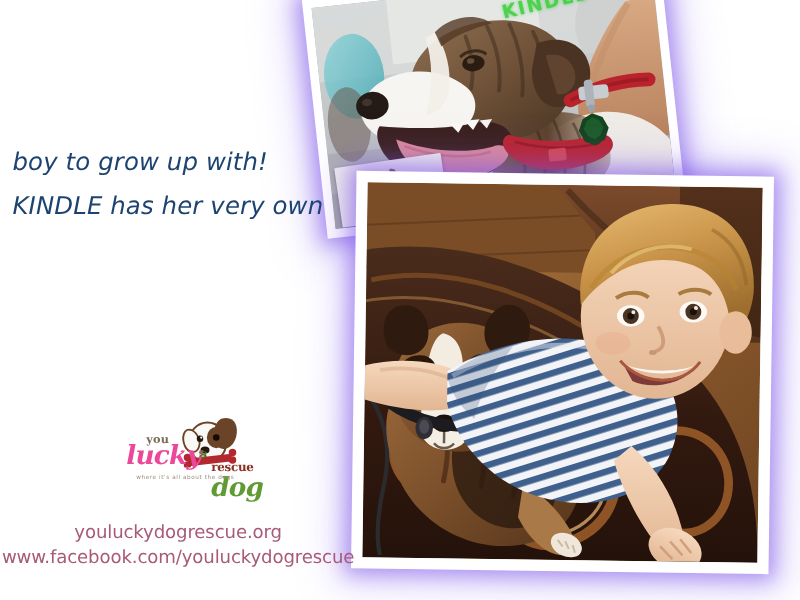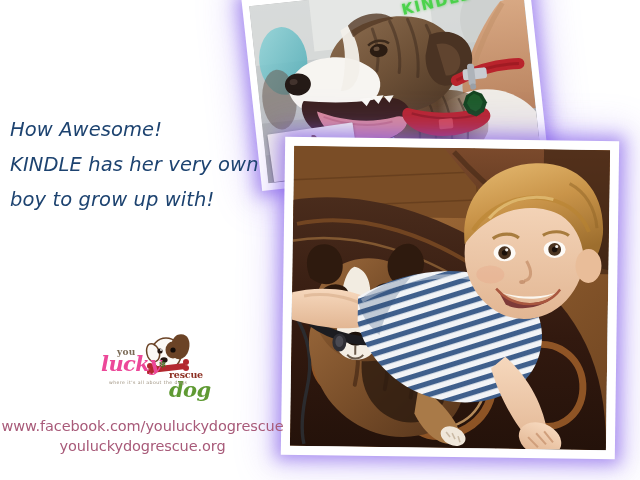--- a/index.html
+++ b/index.html
@@ -423,23 +423,22 @@
 
         <ellipse cx="198" cy="126" rx="14" ry="9" fill="#e8a183" opacity=".3"></ellipse>
 
         <rect width="316" height="300" fill="none"></rect>
         <path d="M0 0 L316 0 L316 300 L0 300 Z" fill="none"></path>
       </svg>
     </div>
   </div>
 
   <div class="headline">
-    <span class="ln">How Awesome!</span>
+    <span class="ln">boy to grow up with!</span>
     <span class="ln">KINDLE has her very own</span>
-    <span class="ln">boy to grow up with!</span>
   </div>
 
   <div class="logo-wrap">
     <svg class="logo-dog" viewBox="0 0 46 42">
 
       <ellipse cx="21" cy="22" rx="15" ry="16" fill="#fbf9f5" stroke="#6b4326" stroke-width="1.6"></ellipse>
 
       <path d="M8 12 C2 10 0 18 3 25 C6 31 12 31 14 26 C16 21 13 14 8 12 Z" fill="#fbf9f5" stroke="#6b4326" stroke-width="1.5"></path>
 
       <path d="M32 3 C42 0 46 8 44 17 C42 26 34 30 29 25 C24 20 25 7 32 3 Z" fill="#6b4326"></path>
@@ -463,17 +462,17 @@
       <span class="l-you">you</span>
       <span class="l-lucky">lucky</span>
       <span class="l-paw">❄</span>
       <span class="l-dog">dog</span>
       <span class="l-rescue">rescue</span>
       <span class="l-tag">where it's all about the dogs</span>
     </div>
   </div>
 
   <div class="urls">
+    <span class="u u1">youluckydogrescue.org</span>
     <span class="u u2">www.facebook.com/youluckydogrescue</span>
-    <span class="u u1">youluckydogrescue.org</span>
   </div>
 
 </div>
 
 </body></html>

